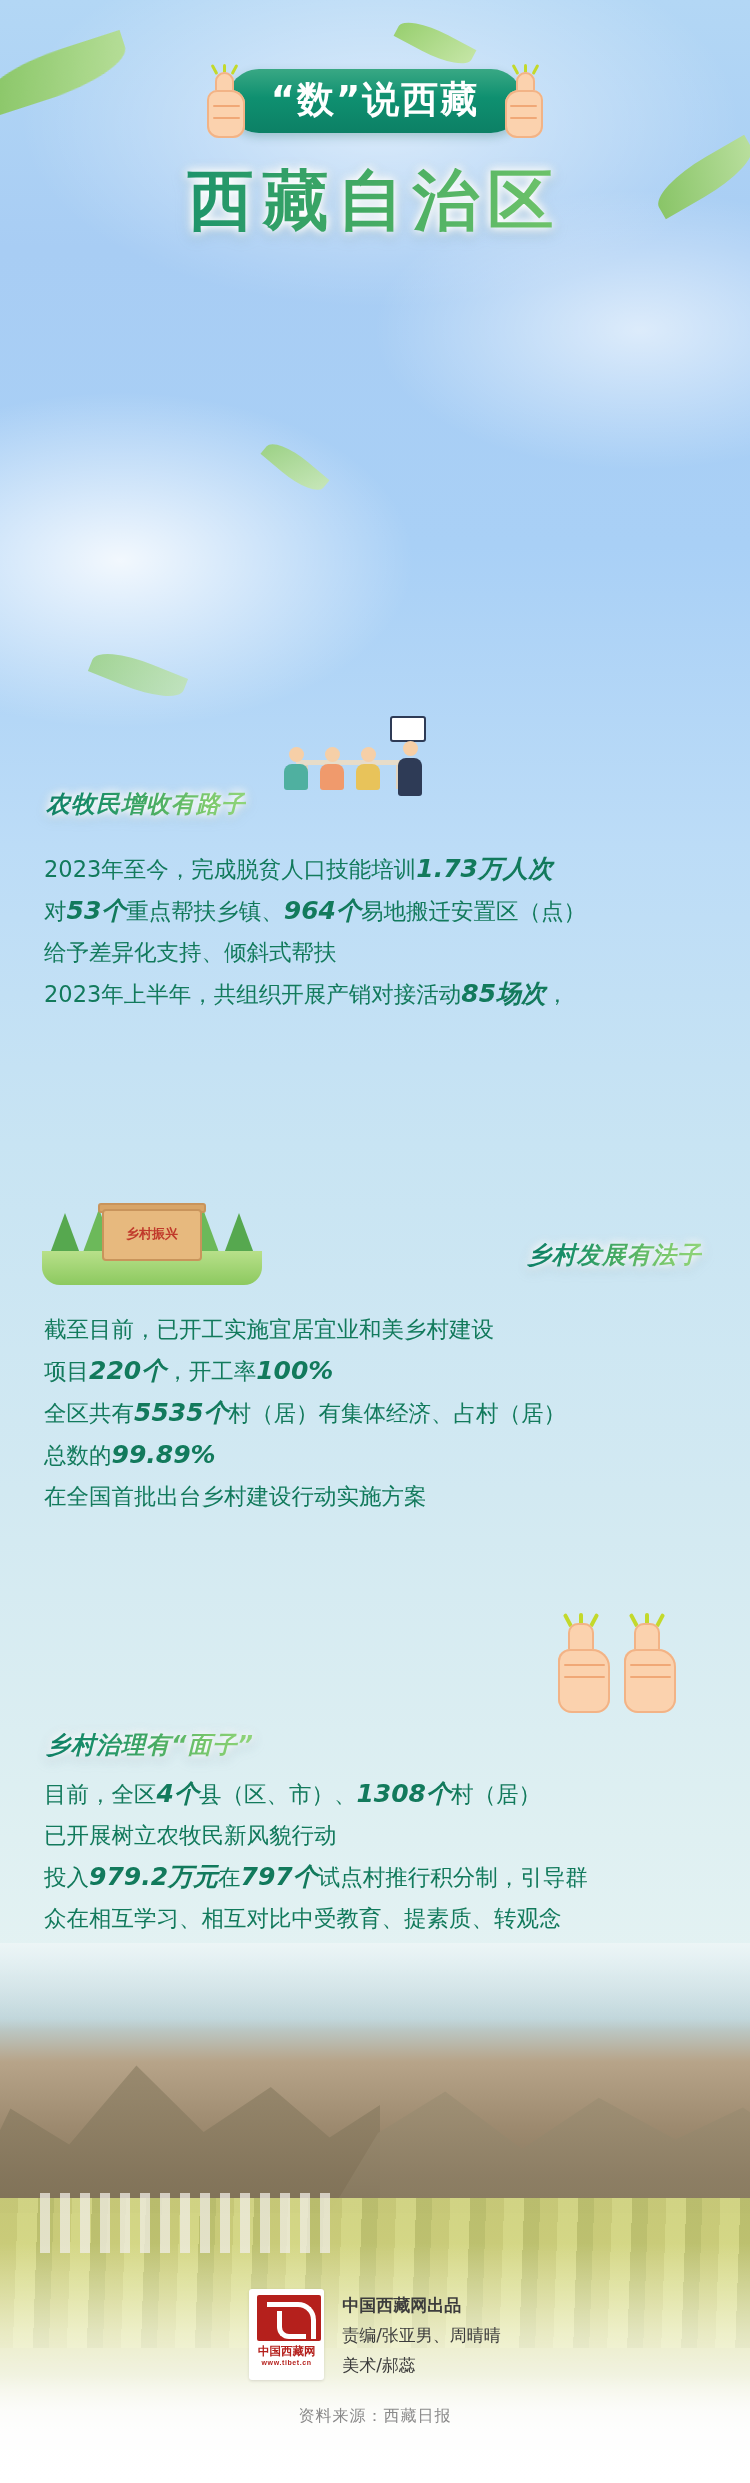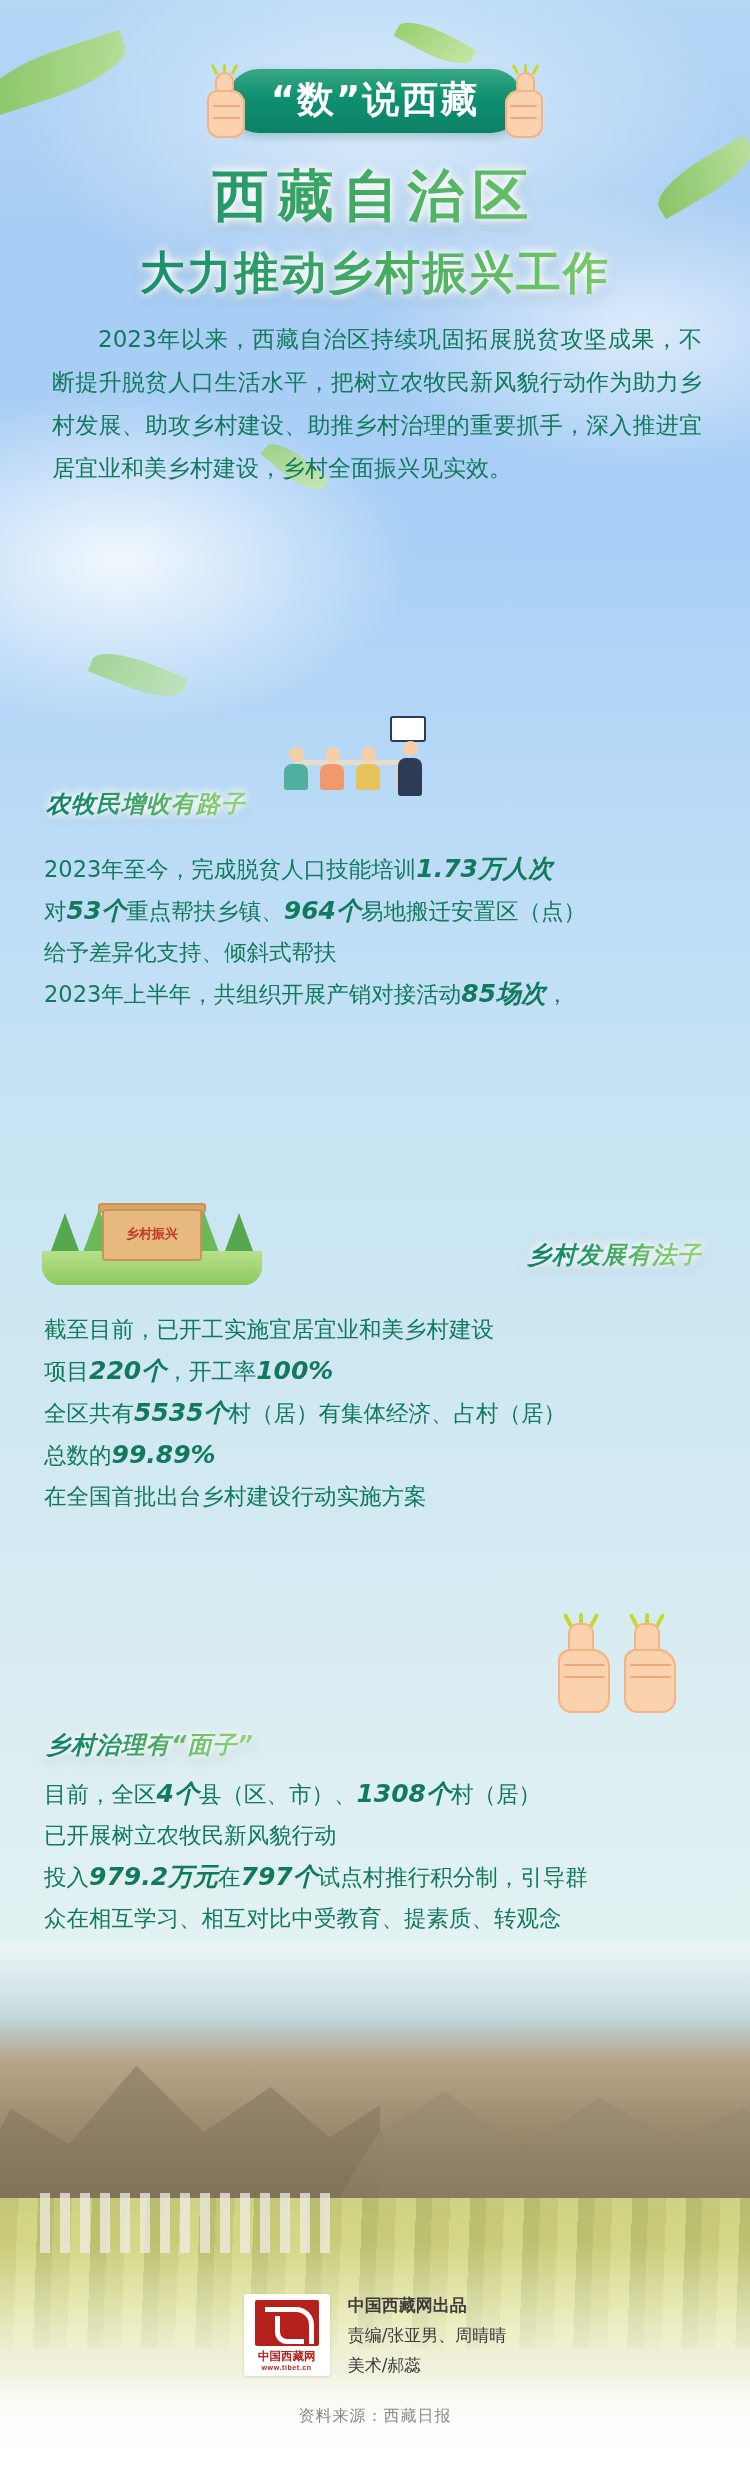--- a/index.html
+++ b/index.html
@@ -75,21 +75,21 @@
   
   .grad-title {
     position:absolute; left:0; width:750px; text-align:center;
     font-family:"DejaVu Sans", sans-serif; font-weight:bold;
     background:linear-gradient(95deg,#10816a 0%, #19916c 22%, #48ad63 52%, #76c76b 78%, #8fd47a 100%);
     -webkit-background-clip:text; background-clip:text; color:transparent;
     -webkit-text-stroke:0px;
     filter:drop-shadow(0 0 5px #fff) drop-shadow(0 0 5px #fff) drop-shadow(0 3px 4px rgba(80,130,150,.35));
     line-height:1;
   }
-  #main-title { top:168px; font-size:56px; letter-spacing:9px; }
+  #main-title { top:168px; font-size:66px; letter-spacing:9px; }
   #sub-title  { top:250px; font-size:45px; letter-spacing:2px; }
 
   
   #intro {
     position:absolute; left:52px; top:318px; width:650px;
     font-family:"DejaVu Sans", sans-serif;
     color:#127a5c; font-size:23px; line-height:43px;
     text-indent:46px; text-align:justify;
   }
 
@@ -193,21 +193,21 @@
     background:linear-gradient(180deg, rgba(255,255,255,0) 0%, rgba(255,255,255,.55) 38%, rgba(255,255,255,.92) 70%, #fff 100%);
   }
 
   
   #footer {
     position:absolute; left:0; bottom:56px; width:750px;
     display:flex; flex-direction:column; align-items:center;
   }
   #footer-row { display:flex; align-items:center; gap:18px; }
   #logo {
-    width:86px; background:#fff; padding:6px 8px 5px; border-radius:3px; text-align:center;
+    width:75px; background:#fff; padding:6px 8px 14px; border-radius:3px; text-align:center;
     box-shadow:0 1px 3px rgba(0,0,0,.12);
   }
   #logo .mark {
     width:64px; height:46px; margin:0 auto 3px; background:#b5201c;
     position:relative; border-radius:2px;
   }
   #logo .mark:before {
     content:""; position:absolute; left:10px; top:7px; width:44px; height:32px;
     border:5px solid #fff; border-radius:0 18px 0 0; border-left:none; border-bottom:none;
   }
@@ -250,23 +250,21 @@
     <div class="thumb right">
       <span class="spark s1"></span>
         <span class="spark s2"></span>
         <span class="spark s3"></span>
       <span class="up"></span>
         <span class="palm"></span>
     </div>
   </div>
 
   <div class="grad-title" id="main-title">西藏自治区</div>
-  <div class="grad-title" id="sub-title">大力推动乡村振兴工作</div>
-
-  <div id="intro">2023年以来，西藏自治区持续巩固拓展脱贫攻坚成果，不断提升脱贫人口生活水平，把树立农牧民新风貌行动作为助力乡村发展、助攻乡村建设、助推乡村治理的重要抓手，深入推进宜居宜业和美乡村建设，乡村全面振兴见实效。</div>
+
 
   <div class="section" id="sec1">
     <div id="people">
       <div class="tbl"></div>
       <div class="board"></div>
       <div class="p p1">
           <div class="head"></div>
           <div class="body"></div>
         </div>
       <div class="p p2">

